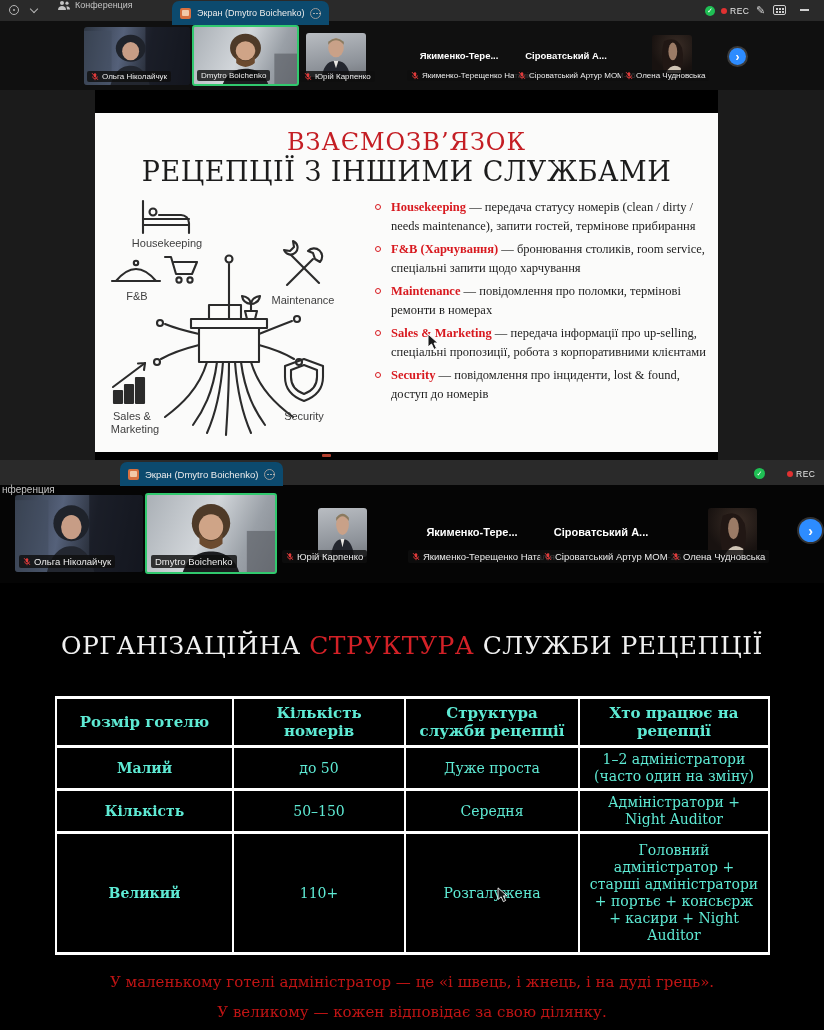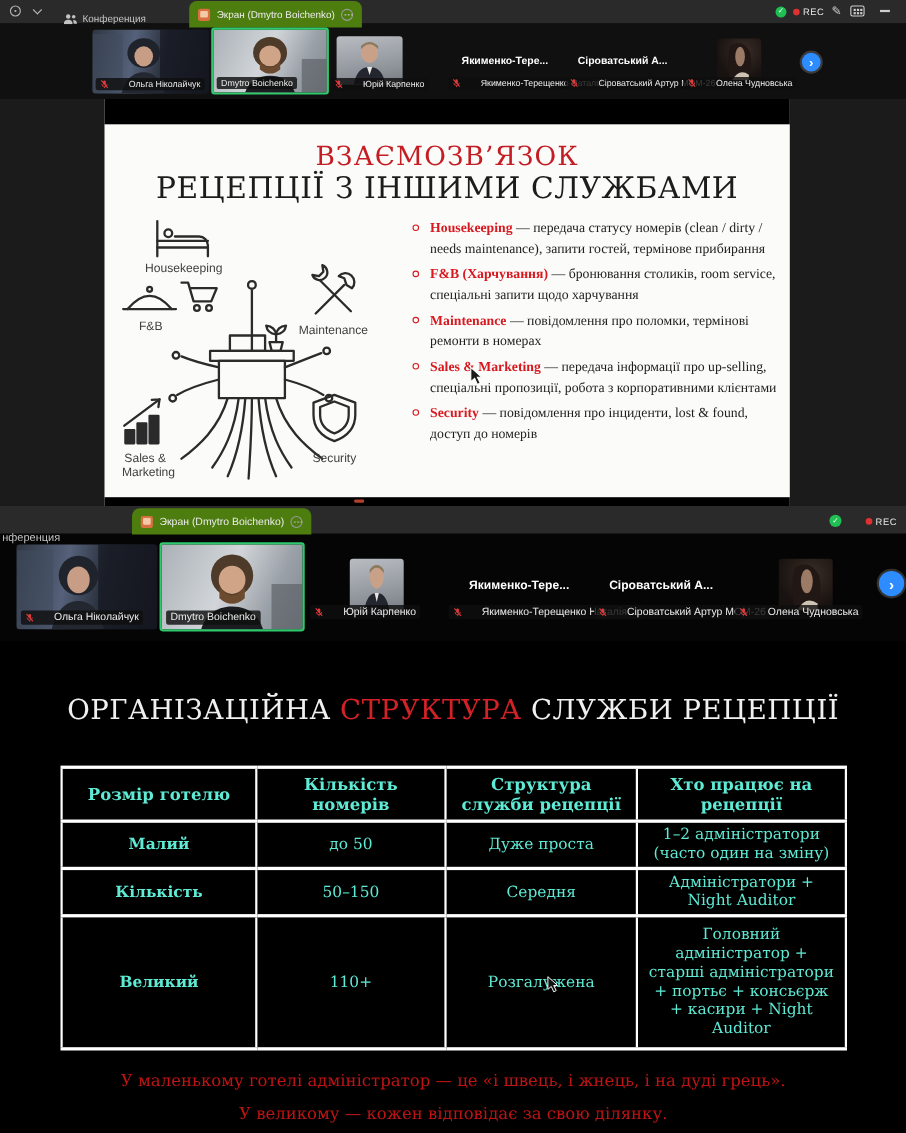--- a/index.html
+++ b/index.html
@@ -8,41 +8,41 @@
             background:#0a0a0a; font-family:"Liberation Sans", sans-serif; }
   .section { position:absolute; left:0; width:824px; overflow:hidden; }
   #sec-top    { top:0;     height:460px; background:#101010; }
   #sec-bottom { top:460px; height:570px; background:#050505; }
 
   
   .tbar { position:absolute; left:0; top:0; width:100%; background:#2a2a2a; }
   #sec-top .tbar { height:21px; }
   #sec-bottom .tbar { height:25px; }
   .tbar-item { position:absolute; display:flex; align-items:center; gap:5px; color:#c3c3c3; font-size:9px; }
-  .tab { position:absolute; background:#4d7c0f; border-radius:7px 7px 0 0; display:flex; align-items:center; gap:6px; color:#ececec; font-size:9px; padding:12px 8px; }
+  .tab { position:absolute; background:#0c4a6e; border-radius:7px 7px 0 0; display:flex; align-items:center; gap:6px; color:#ececec; font-size:9px; padding:12px 8px; }
   .share-ico { width:11px; height:11px; border-radius:2px; background:#d8703f; position:relative; flex:0 0 auto; }
   .share-ico::after { content:""; position:absolute; left:2px; top:2px; right:2px; bottom:3px; background:#f3c9a8; border-radius:1px; }
   .more-circ { width:11px; height:11px; border:1px solid #9a9a9a; border-radius:50%; position:relative; flex:0 0 auto; }
   .more-circ::after { content:""; position:absolute; top:4px; left:2px; width:1.5px; height:1.5px; background:#bbb; border-radius:50%; box-shadow:3px 0 0 #bbb, 6px 0 0 #bbb; }
   .green-dot { position:absolute; width:10px; height:10px; border-radius:50%; background:#1fbf54; color:#fff; font-size:7px; line-height:10px; text-align:center; }
   .rec { position:absolute; display:flex; align-items:center; gap:3px; color:#e6e6e6; font-size:8.5px; font-weight:normal; letter-spacing:.5px;justify-content:center; }
   .rec-dot { width:6px; height:6px; border-radius:50%; background:#e03131; }
   .pencil { color:#cfcfcf; font-size:11px; }
   .kbd-ico { width:13px; height:10px; border:1px solid #cfcfcf; border-radius:2px; position:relative; }
   .kbd-ico::after { content:""; position:absolute; left:2px; top:2px; width:1.5px; height:1.5px; background:#cfcfcf; box-shadow:3px 0 0 #cfcfcf, 6px 0 0 #cfcfcf, 0 3px 0 #cfcfcf, 3px 3px 0 #cfcfcf, 6px 3px 0 #cfcfcf; }
   .min-bar { width:9px; height:2px; background:#cfcfcf; }
   .info-circ { width:10px; height:10px; border:1.3px solid #b5b5b5; border-radius:50%; position:relative; }
   .info-circ::after { content:""; position:absolute; left:2.5px; top:2.5px; width:2.5px; height:2.5px; border-radius:50%; background:#b5b5b5; }
   .chev { width:6px; height:6px; border-right:1.5px solid #b5b5b5; border-bottom:1.5px solid #b5b5b5; transform:rotate(45deg); }
 
   
   .tile { position:absolute; background:#000; border-radius:3px; overflow:hidden; }
   .tile.speaking { border:2px solid #31c96e; }
   .sil { position:absolute; inset:0; width:100%; height:100%; }
-  .chip { position:absolute; display:inline-flex; align-items:center; gap:18px; background:rgba(15,15,15,.82);
+  .chip { position:absolute; display:inline-flex; align-items:center; gap:3px; background:rgba(15,15,15,.82);
           color:#ececec; padding:1px 4px; border-radius:2px; white-space:nowrap; }
   .chip.s { font-size:8px; }  .chip.m { font-size:9.5px; }
   .mic { width:8px; height:9px; flex:0 0 auto; }
   .center-name { position:absolute; color:#fff; font-weight:bold; white-space:nowrap; transform:translateX(-50%); }
   .next-btn { position:absolute; border-radius:50%; background:#2d8cff; color:#fff; border:none;
               display:flex; align-items:center; justify-content:center; font-size:12px; font-weight:bold;
               box-shadow:0 0 0 2px rgba(255,255,255,.18); cursor:pointer; }
 
   
   .share-top { position:absolute; left:0; top:90px; width:824px; height:370px; background:#1b1b1b; }
@@ -85,21 +85,21 @@
 
   <section class="section" id="sec-top">
 
     <div class="tbar">
       <div class="tbar-item" style="left:9px; top:5px;">
           <span class="info-circ"></span>
         </div>
       <div class="tbar-item" style="left:31px; top:6px;">
           <span class="chev"></span>
         </div>
-      <div class="tbar-item" style="left:58px; top:12px;">
+      <div class="tbar-item" style="left:58px; top:0;">
         <svg width="12" height="10" viewBox="0 0 12 10">
             <g fill="#c3c3c3">
               <circle cx="4" cy="3" r="2"></circle>
               <path d="M0 10 C0 7 2 6 4 6 C6 6 8 7 8 10 Z"></path>
               <circle cx="9" cy="3.2" r="1.6"></circle>
               <path d="M8.5 6.2 C10.5 6.2 12 7.2 12 9.5 L9 9.5 Z"></path>
             </g>
           </svg>
         <span>Конференция</span>
       </div>

